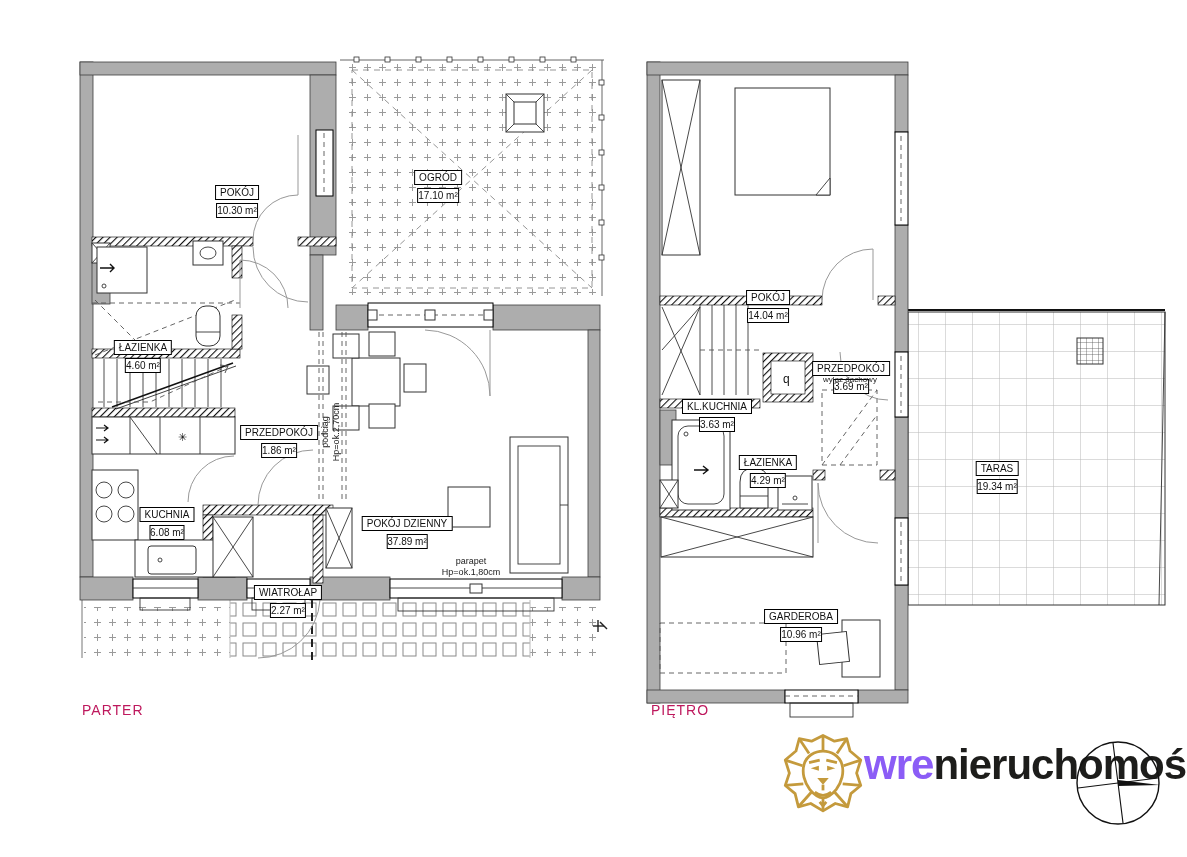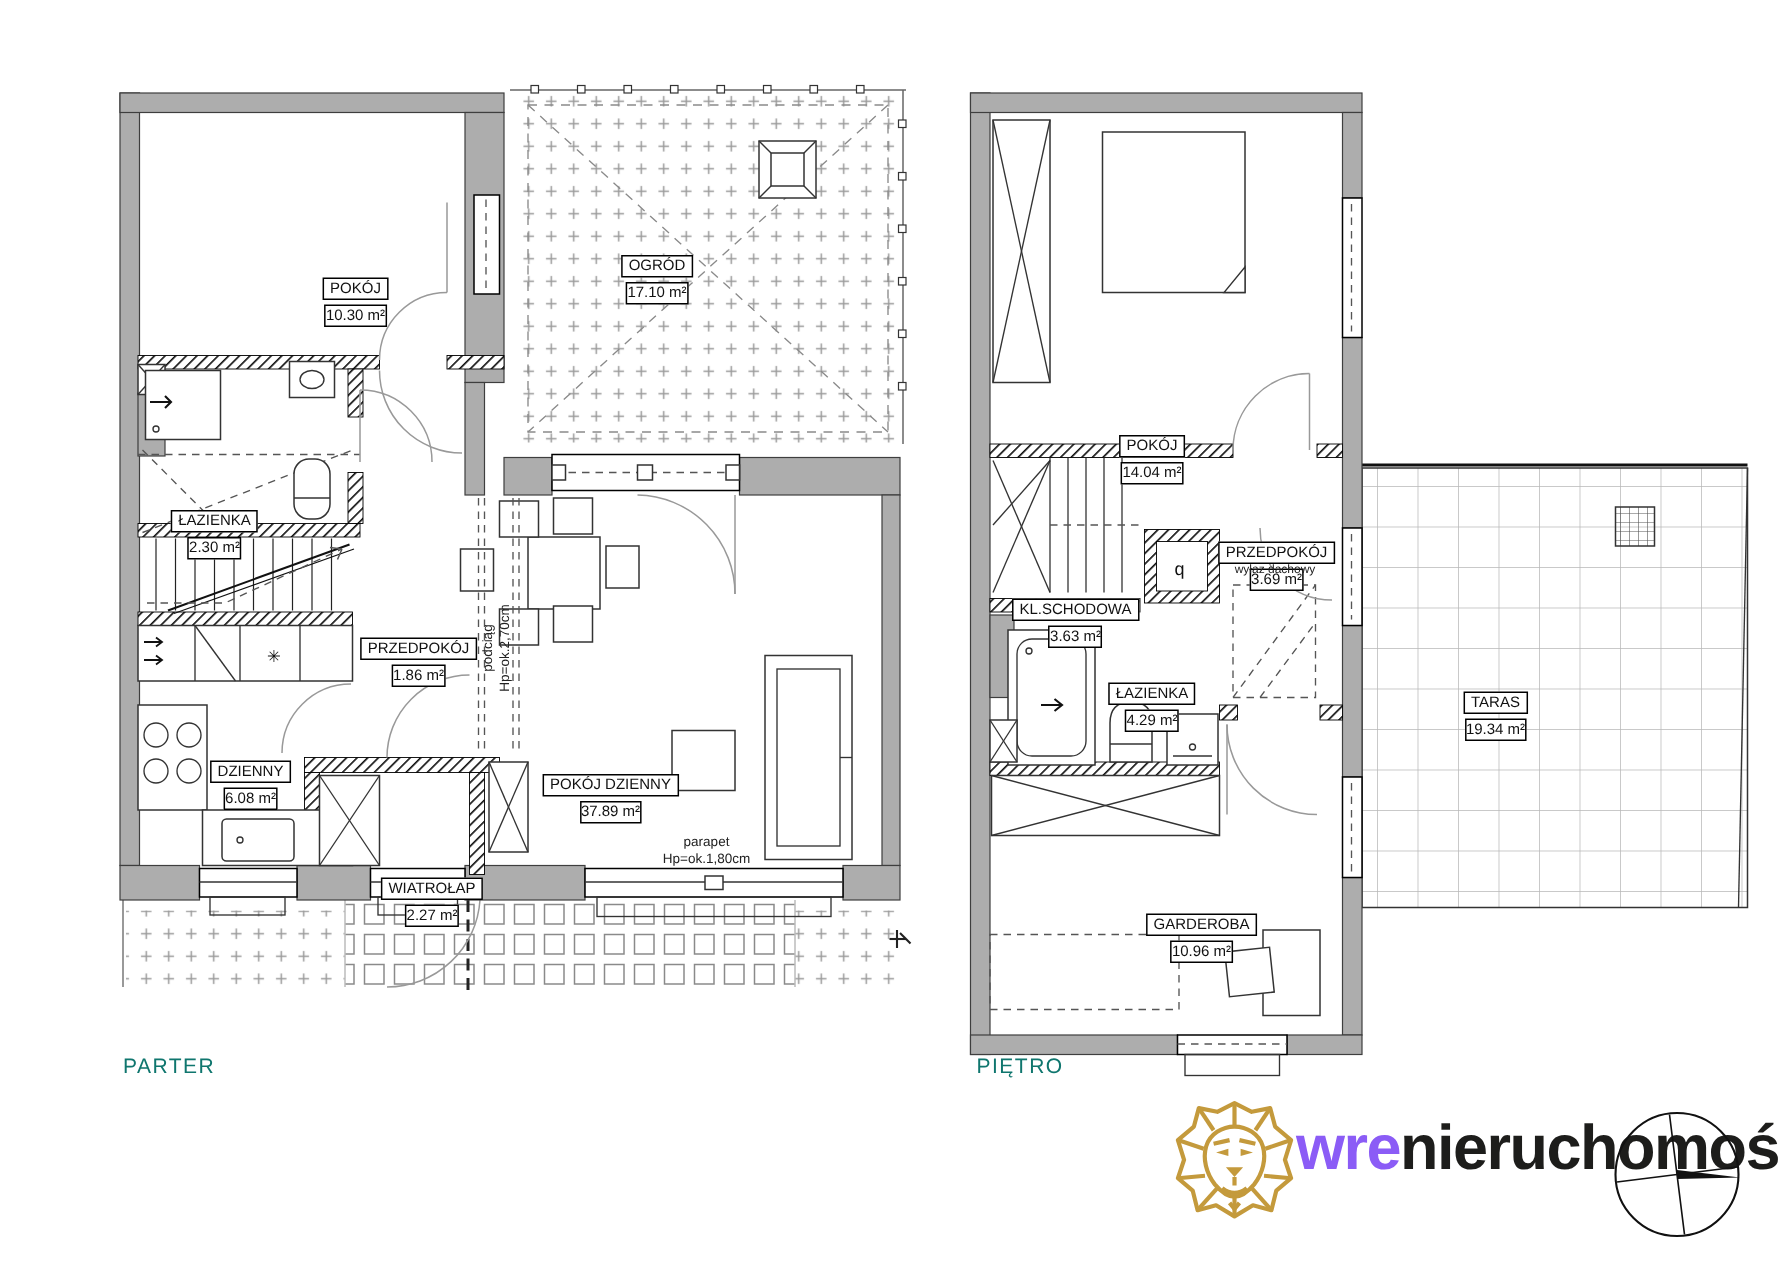--- a/index.html
+++ b/index.html
@@ -19,21 +19,21 @@
   
   .room-label{position:absolute;transform:translateX(-50%);text-align:center;z-index:4;color:#111;}
   .room-label .name{display:inline-block;border:1px solid #000;background:#fff;padding:0 4px;
       font-size:10px;line-height:13px;white-space:nowrap;margin-top:34px;}
   .room-label .area{display:inline-block;border:1px solid #000;background:#fff;padding:0 0;
       font-size:10px;line-height:13px;margin-top:-1px;white-space:nowrap;}
   .anno{position:absolute;z-index:4;color:#222;font-size:9px;line-height:11px;text-align:center;
       transform:translateX(-50%);white-space:nowrap;}
   .anno.rot{transform:translate(-50%,-50%) rotate(-90deg);}
   .anno.small{font-size:8px;}
-  .floor-title{position:absolute;z-index:4;font-size:14px;letter-spacing:1px;color:#0f766e;}
+  .floor-title{position:absolute;z-index:4;font-size:14px;letter-spacing:1px;color:#be185d;}
   
   .brand{position:absolute;left:864px;top:741px;z-index:2;font-size:42px;letter-spacing:-1px;
       white-space:nowrap;}
   .brand .gold{color:#8b5cf6;font-weight:700;}
   .brand .dark{color:#1d1d1b;font-weight:600;}
   .logo-lion{position:absolute;left:782px;top:731px;z-index:2;}
   .compass{position:absolute;left:1074px;top:739px;z-index:3;}
 </style>
 </head>
 <body>
@@ -364,28 +364,28 @@
 <div class="room-label" style="left:237px;top:151px">
   <span class="name">POKÓJ</span><br>
   <span class="area">10.30 m²</span>
 </div>
 <div class="room-label" style="left:438px;top:136px">
   <span class="name">OGRÓD</span><br>
   <span class="area">17.10 m²</span>
 </div>
 <div class="room-label" style="left:143px;top:306px">
   <span class="name">ŁAZIENKA</span><br>
-  <span class="area">2.30 m²</span>
+  <span class="area">4.60 m²</span>
 </div>
 <div class="room-label" style="left:279px;top:391px">
   <span class="name">PRZEDPOKÓJ</span><br>
   <span class="area">1.86 m²</span>
 </div>
 <div class="room-label" style="left:167px;top:473px">
-  <span class="name">DZIENNY</span><br>
+  <span class="name">KUCHNIA</span><br>
   <span class="area">6.08 m²</span>
 </div>
 <div class="room-label" style="left:288px;top:551px">
   <span class="name">WIATROŁAP</span><br>
   <span class="area">2.27 m²</span>
 </div>
 <div class="room-label" style="left:407px;top:482px">
   <span class="name">POKÓJ DZIENNY</span><br>
   <span class="area">37.89 m²</span>
 </div>
@@ -396,21 +396,21 @@
 <div class="anno" style="left:471px;top:556px">
   <span>parapet</span><br>
   <span>Hp=ok.1,80cm</span>
 </div>
 
 <div class="room-label" style="left:768px;top:256px">
   <span class="name">POKÓJ</span><br>
   <span class="area">14.04 m²</span>
 </div>
 <div class="room-label" style="left:717px;top:365px">
-  <span class="name">KL.SCHODOWA</span><br>
+  <span class="name">KL.KUCHNIA</span><br>
   <span class="area">3.63 m²</span>
 </div>
 <div class="room-label" style="left:851px;top:327px">
   <span class="name">PRZEDPOKÓJ</span><br>
   <span class="area">3.69 m²</span>
 </div>
 <div class="room-label" style="left:768px;top:421px">
   <span class="name">ŁAZIENKA</span><br>
   <span class="area">4.29 m²</span>
 </div>

